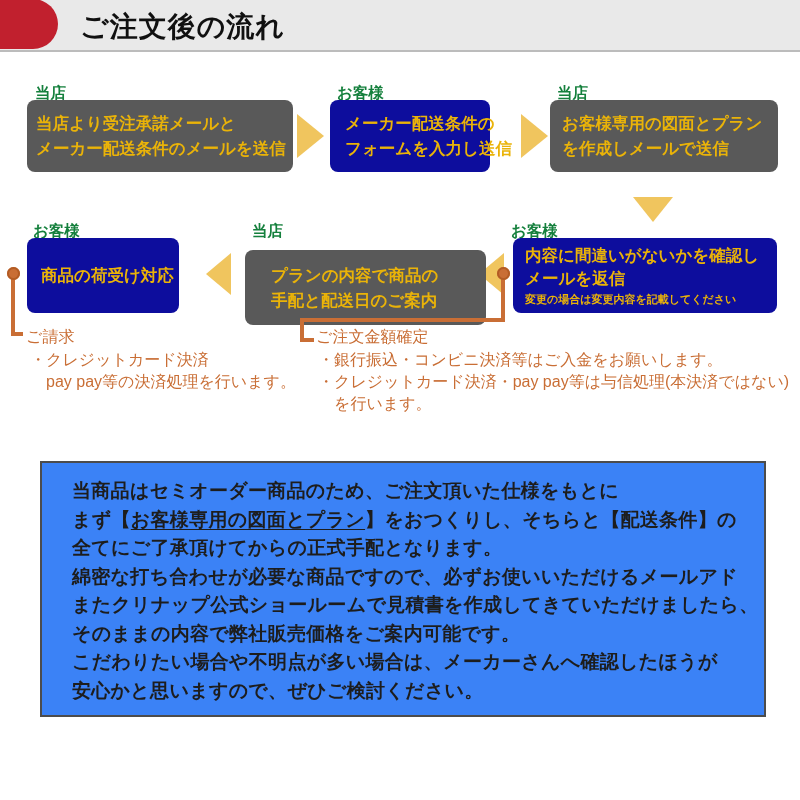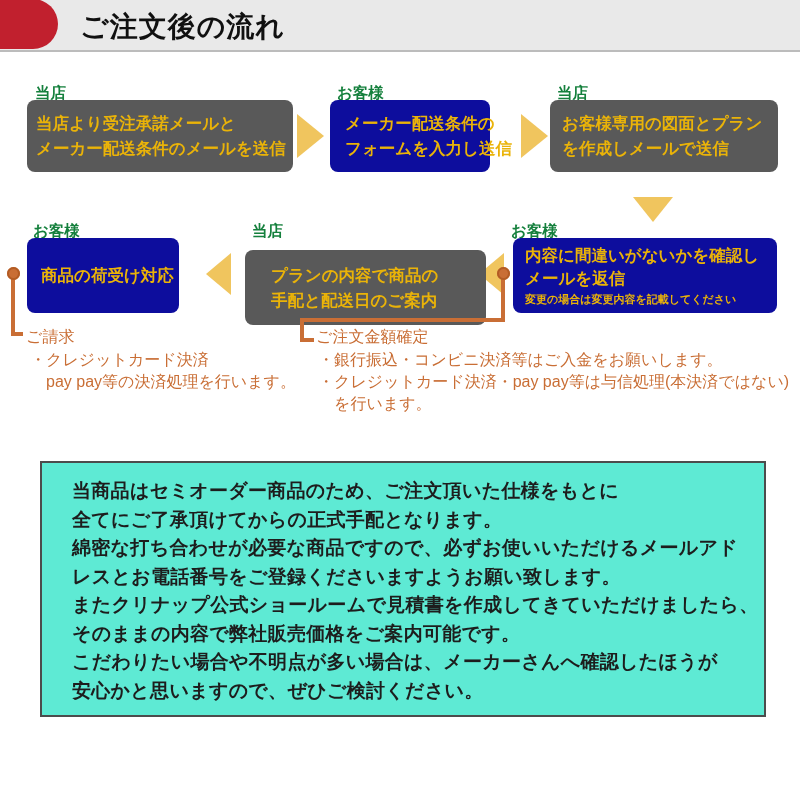--- a/index.html
+++ b/index.html
@@ -34,21 +34,21 @@
 
   
   .cline{position:absolute;background:#c96e35;}
   .cdot{position:absolute;width:13px;height:13px;border-radius:50%;background:#c96e35;
         box-shadow:inset 0 0 0 2px #b35c24;}
   .callout{position:absolute;color:#c96e35;font-size:16px;line-height:20px;white-space:nowrap;
            font-weight:400;}
 
   
   .notice{position:absolute;left:40px;top:461px;width:726px;height:256px;box-sizing:border-box;
-          background:#5eead4;border:2px solid #4c4c4c;padding:14px 16px 0 30px;}
+          background:#3b82f6;border:2px solid #4c4c4c;padding:14px 16px 0 30px;}
   .nline{font-size:19px;line-height:28.5px;font-weight:600;color:#1d1d1d;white-space:nowrap;
          letter-spacing:0.3px;}
   .nline u{text-underline-offset:3px;}
 </style>
 </head>
 <body>
 
 <div class="page">
 
   <div class="header">
@@ -116,22 +116,22 @@
   <div class="callout" style="left:30px;top:350px;text-align:center;">・クレジットカード決済</div>
   <div class="callout" style="left:46px;top:372px;">pay pay等の決済処理を行います。</div>
 
   <div class="callout" style="left:316px;top:327px;">ご注文金額確定</div>
   <div class="callout" style="left:318px;top:350px;">・銀行振込・コンビニ決済等はご入金をお願いします。</div>
   <div class="callout" style="left:318px;top:372px;">・クレジットカード決済・pay pay等は与信処理(本決済ではない)</div>
   <div class="callout" style="left:334px;top:394px;">を行います。</div>
 
   <div class="notice">
     <div class="nline">当商品はセミオーダー商品のため、ご注文頂いた仕様をもとに</div>
+    <div class="nline"><span>まず【</span><u>お客様専用の図面とプラン</u><span>】をおつくりし、そちらと【配送条件】の</span></div>
     <div class="nline">全てにご了承頂けてからの正式手配となります。</div>
     <div class="nline">綿密な打ち合わせが必要な商品ですので、必ずお使いいただけるメールアド</div>
-    <div class="nline">レスとお電話番号をご登録くださいますようお願い致します。</div>
     <div class="nline">またクリナップ公式ショールームで見積書を作成してきていただけましたら、</div>
     <div class="nline">そのままの内容で弊社販売価格をご案内可能です。</div>
     <div class="nline">こだわりたい場合や不明点が多い場合は、メーカーさんへ確認したほうが</div>
     <div class="nline">安心かと思いますので、ぜひご検討ください。</div>
   </div>
 
 </div>
 
 </body></html>

